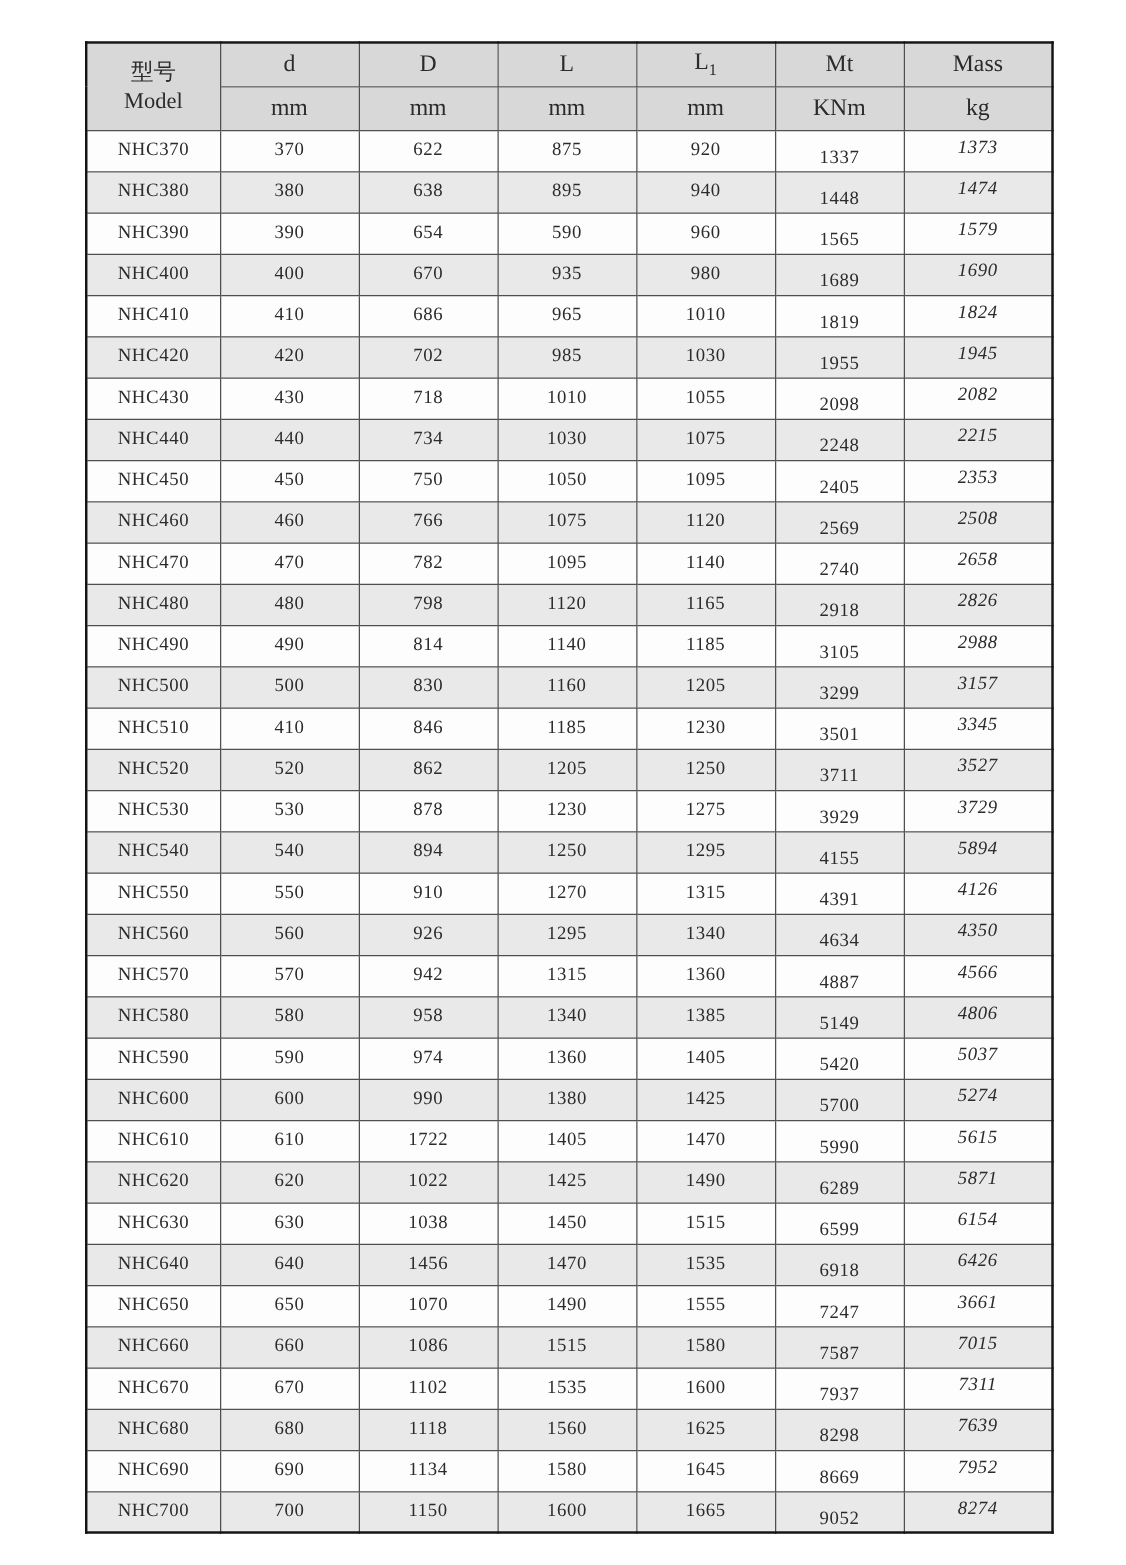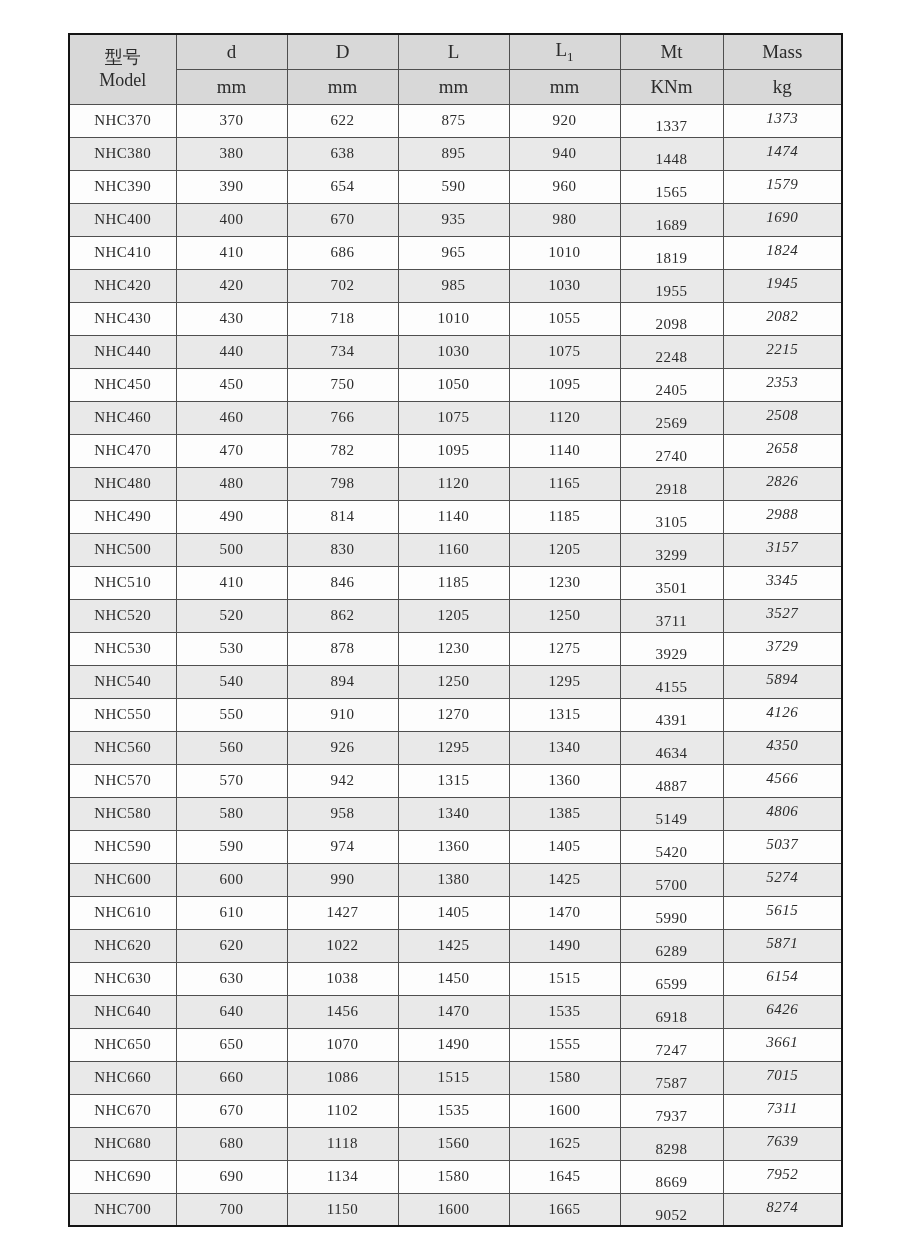--- a/index.html
+++ b/index.html
@@ -304,21 +304,21 @@
           <td>600</td>
           <td>990</td>
           <td>1380</td>
           <td>1425</td>
           <td><span class="mt-val">5700</span></td>
           <td><span class="mass-val">5274</span></td>
         </tr>
         <tr class="plain">
           <td>NHC610</td>
           <td>610</td>
-          <td>1427</td>
+          <td>1722</td>
           <td>1405</td>
           <td>1470</td>
           <td><span class="mt-val">5990</span></td>
           <td><span class="mass-val">5615</span></td>
         </tr>
         <tr class="striped">
           <td>NHC620</td>
           <td>620</td>
           <td>1022</td>
           <td>1425</td>

